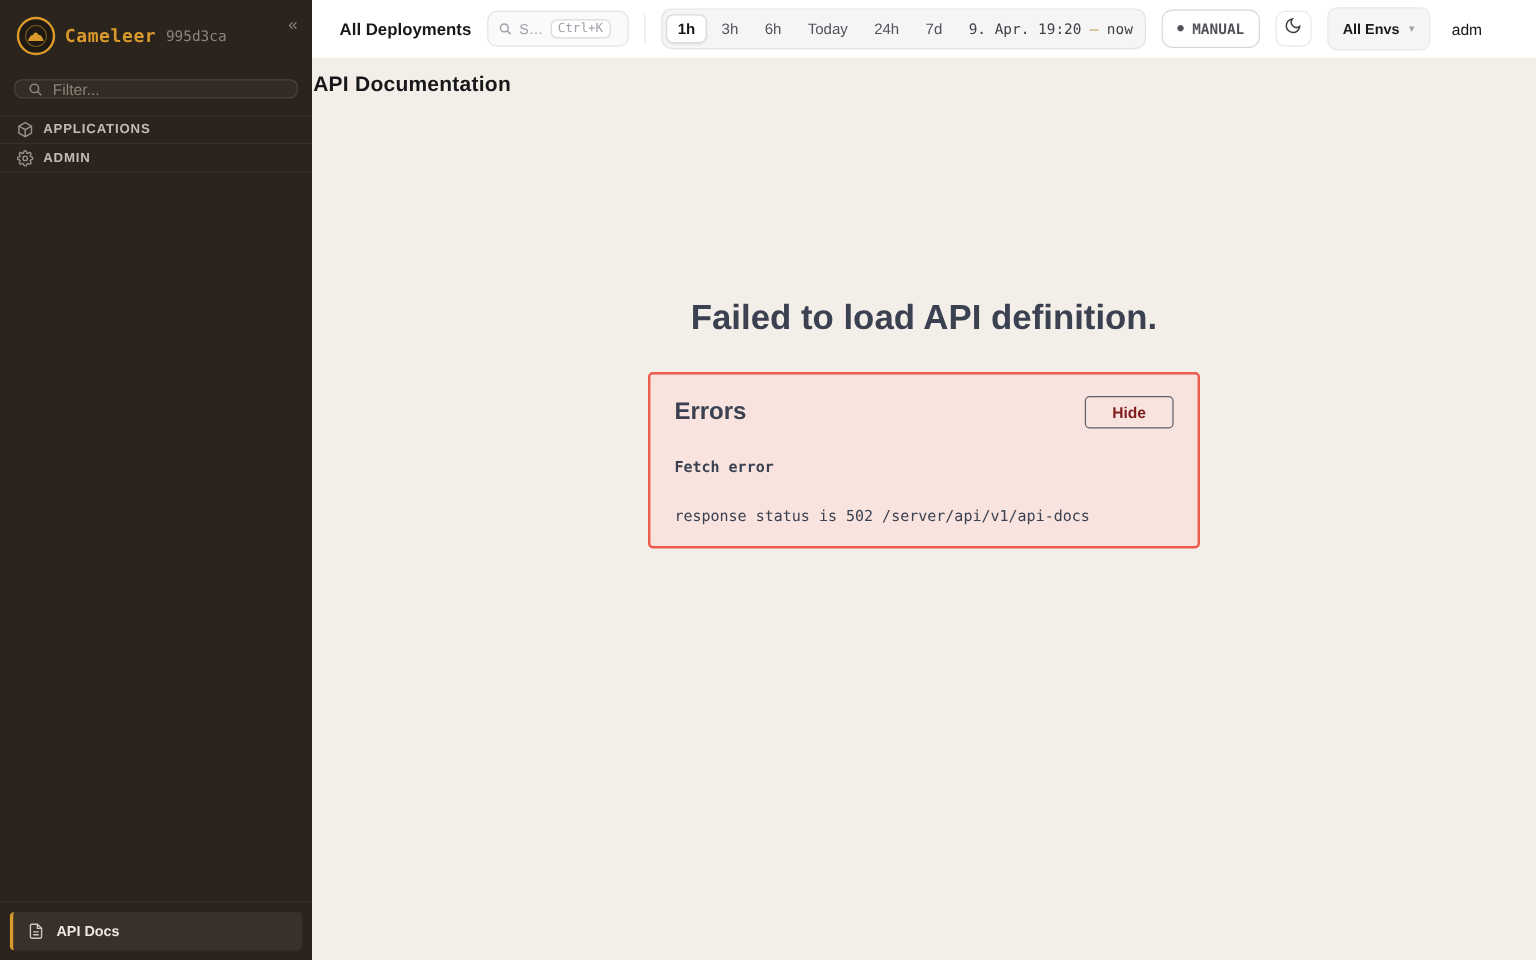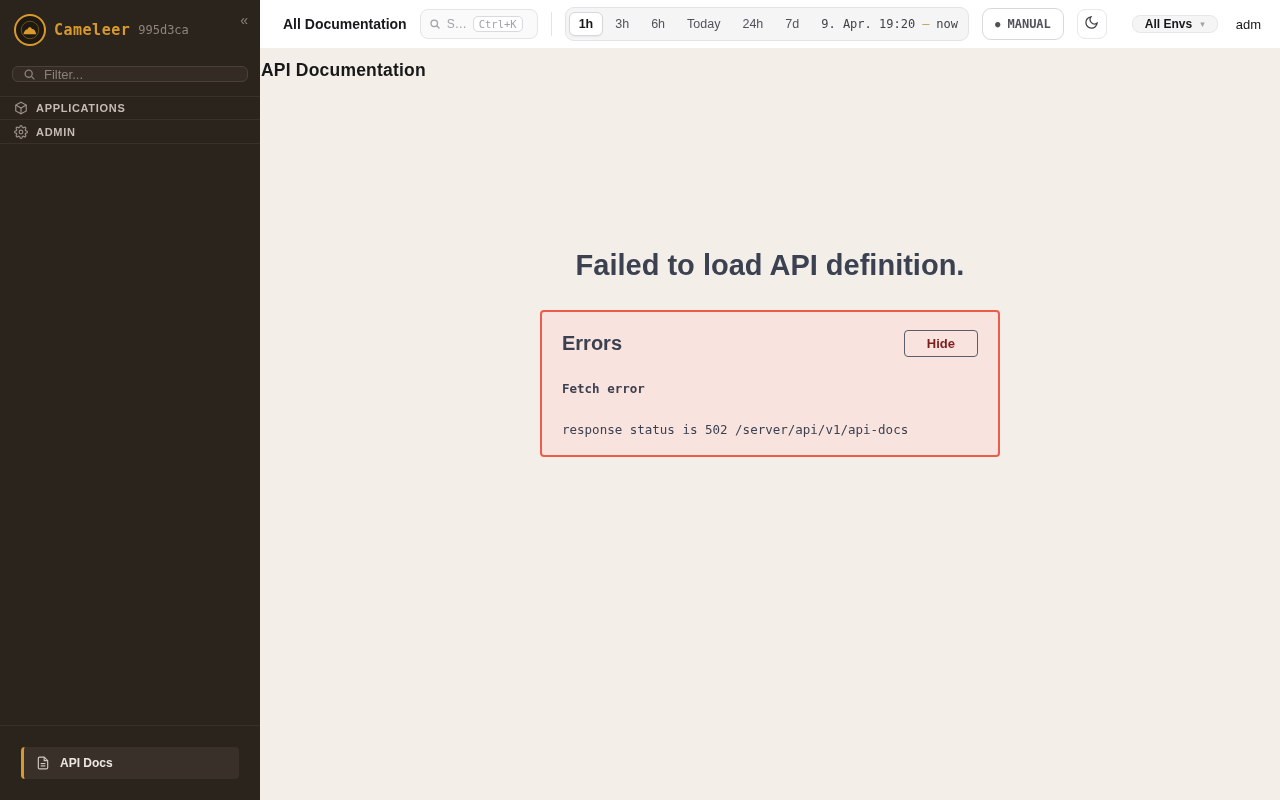--- a/index.html
+++ b/index.html
@@ -49,21 +49,21 @@
     height: 24px; padding: 0 14px;
     border-bottom: 1px solid #393129; cursor: pointer;
   }
   .nav-section.first { border-top: 1px solid #393129; }
   .nav-section .section-label {
     font-size: 11px; font-weight: bold; letter-spacing: 0.7px;
     color: #c4bcb4; text-transform: uppercase;
   }
   .icon-muted { color: #9a918a; display: inline-flex; }
   .sidebar-footer {
-    margin-top: auto; border-top: 1px solid #393129; padding: 21px;
+    margin-top: auto; border-top: 1px solid #393129; padding: 8px;
   }
   .api-docs-item {
     display: flex; align-items: center; gap: 10px;
     background: #39302a; border-left: 3px solid #d99a2b;
     border-radius: 4px; padding: 9px 12px; cursor: pointer;
   }
   .api-docs-item span.lbl { color: #ece7e1; font-size: 12px; font-weight: bold; }
 
   
   .content { flex: 1; display: flex; flex-direction: column; background: #ffffff; }
@@ -117,21 +117,21 @@
   }
   .manual-btn .dot { font-size: 9px; color: #52525b; }
   .icon-btn {
     width: 30px; height: 30px; border: 1px solid #e8e8ea; border-radius: 8px;
     background: #ffffff; display: flex; align-items: center; justify-content: center;
     cursor: pointer; color: #3f3f46;
   }
   .env-select {
     display: flex; align-items: center; gap: 8px;
     background: #f5f5f6; border: 1px solid #e8e8ea; border-radius: 8px;
-    height: 18px; padding: 0 12px; cursor: pointer; margin-left: 12px;
+    height: 36px; padding: 0 12px; cursor: pointer; margin-left: 0;
   }
   .env-select .env-label { font-size: 12px; font-weight: bold; color: #18181b; white-space: nowrap; }
   .env-select .chev { color: #a1a1aa; font-size: 9px; }
   .user-name { font-size: 13px; color: #18181b; white-space: nowrap; margin-left: 5px; }
 
   
   .tabs-row {
     height: 42px; display: flex; align-items: stretch; gap: 36px;
     padding: 0 0 0 38px; background: #ffffff; flex-shrink: 0;
   }
@@ -234,21 +234,21 @@
           </svg>
         </span>
         <span class="lbl">API Docs</span>
       </div>
     </div>
   </aside>
 
   <div class="content">
 
     <header class="topbar">
-      <span class="topbar-title">All Documentation</span>
+      <span class="topbar-title">All Deployments</span>
 
       <div class="search-box">
         <span class="icon-muted">
           <svg width="12" height="12" viewBox="0 0 24 24" fill="none" stroke="#a1a1aa" stroke-width="2.5">
             <circle cx="10.5" cy="10.5" r="6.5"></circle>
               <line x1="15.5" y1="15.5" x2="21" y2="21"></line>
           </svg>
         </span>
         <span class="search-text">S…</span>
         <span class="kbd">Ctrl+K</span>

